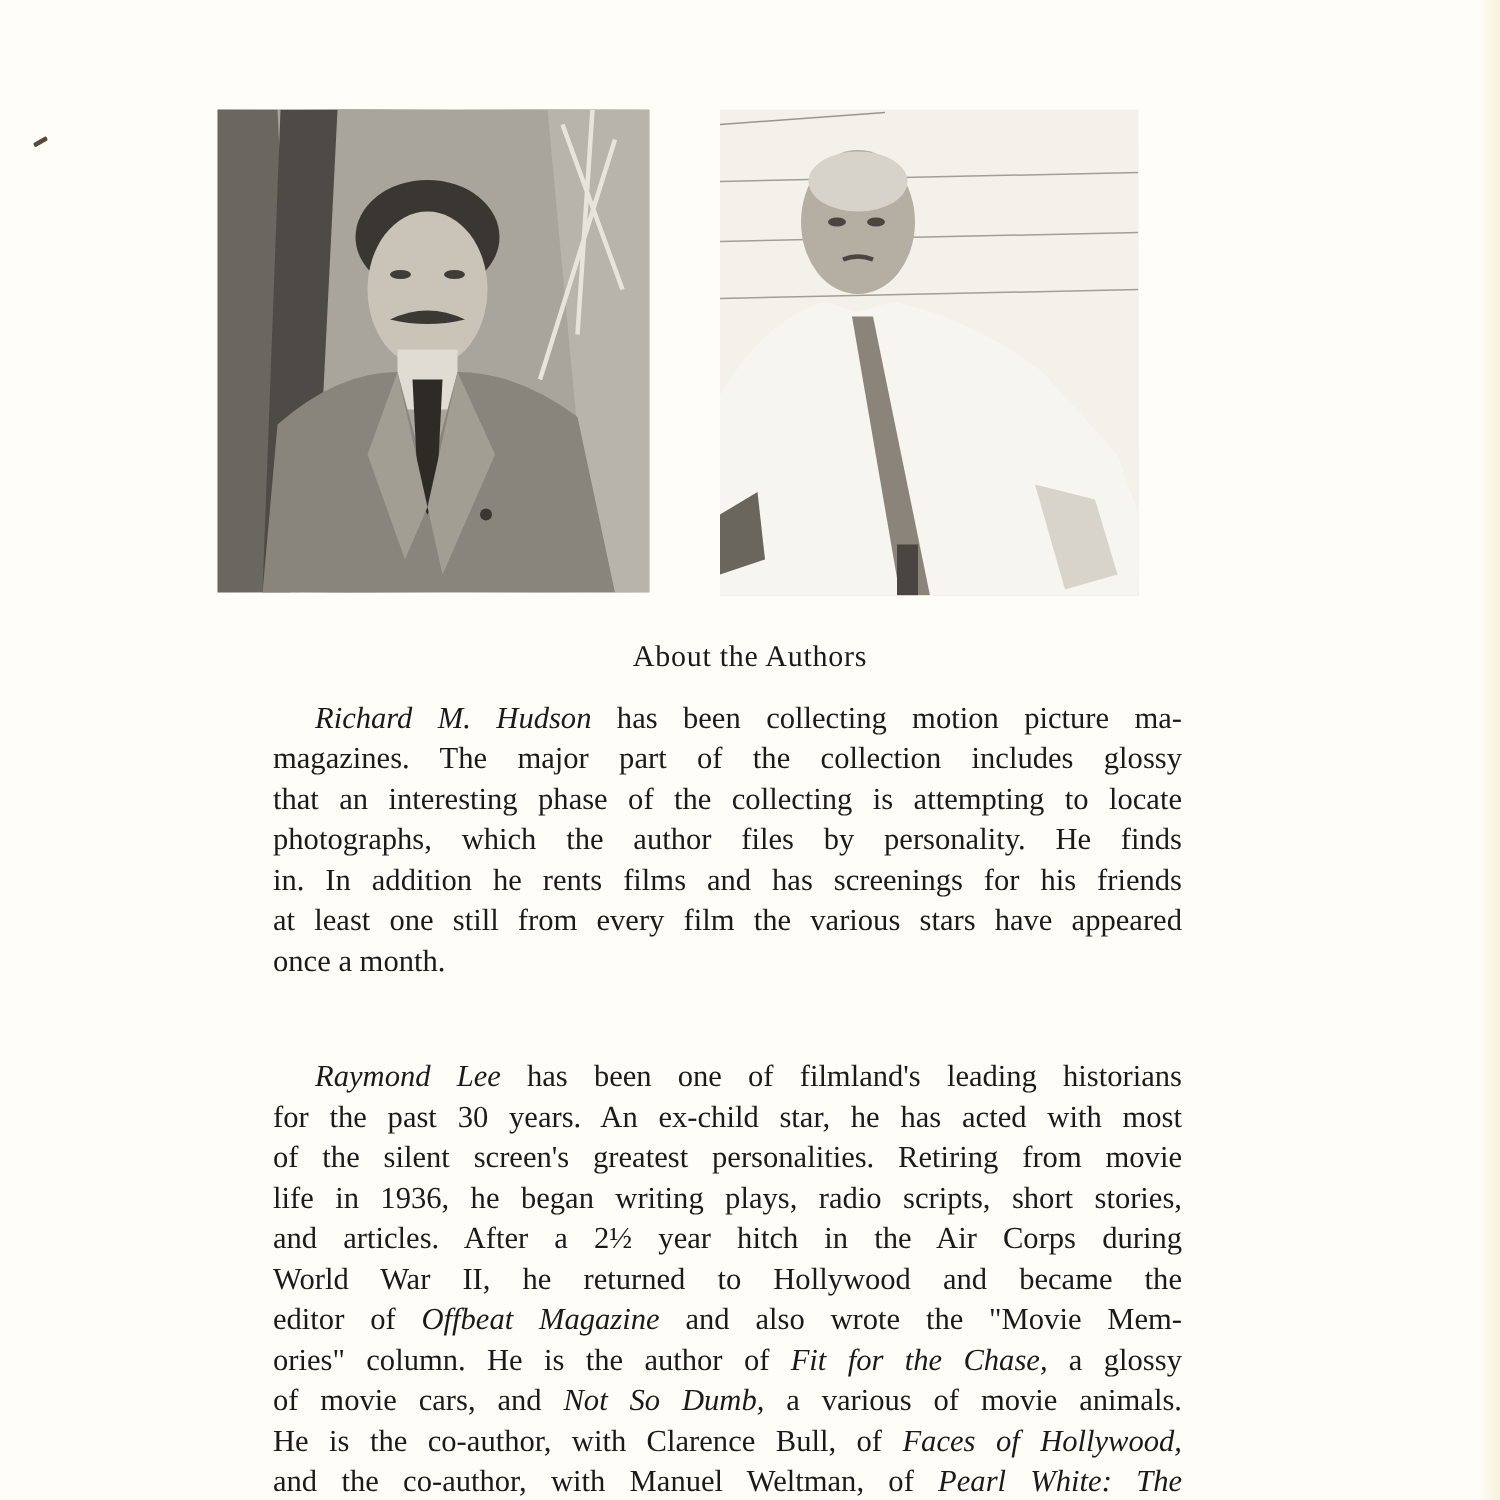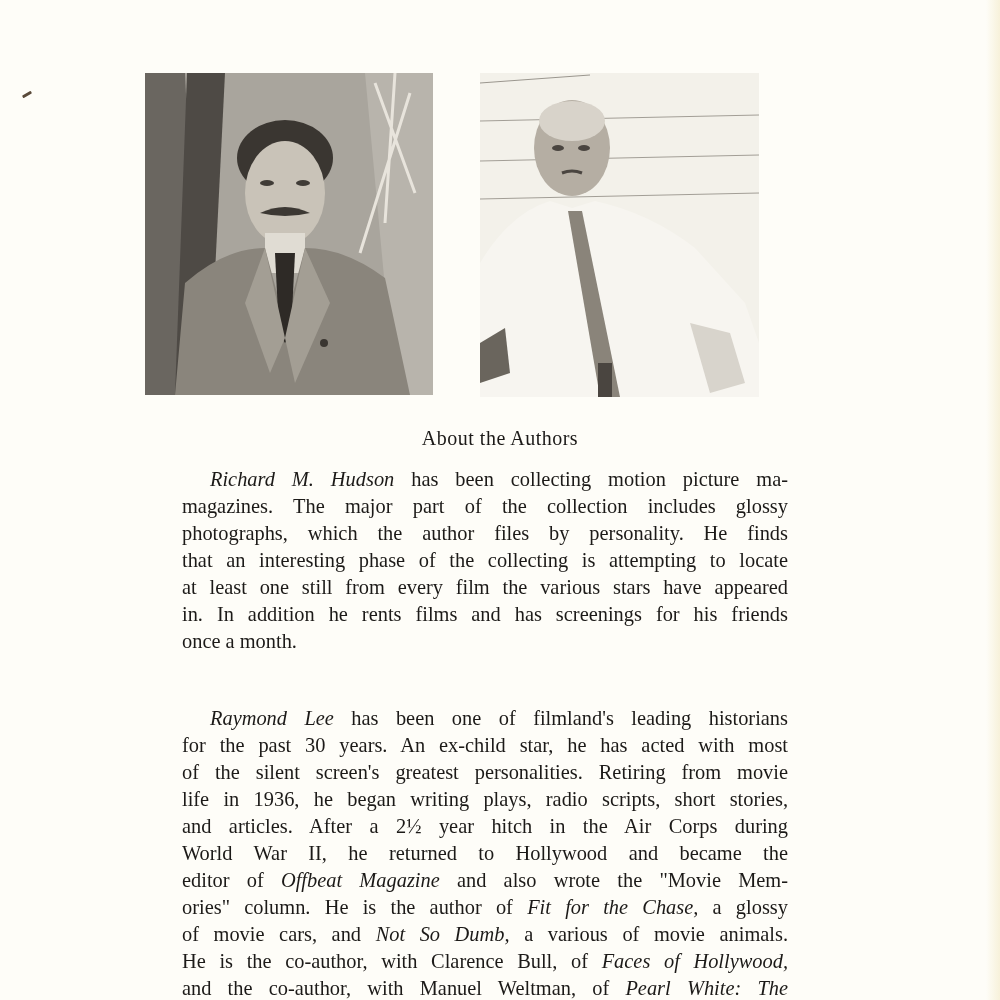--- a/index.html
+++ b/index.html
@@ -85,24 +85,24 @@
     <path d="M210,250 L250,260 L265,310 L230,320 Z" fill="#d8d4cc"></path>
     <rect x="118" y="290" width="14" height="34" fill="#4a4540"></rect>
   </svg>
 </div>
 
 <div class="page-title">About the Authors</div>
 
 <div class="body-text" id="para1">
     <span class="line indent"><i>Richard M. Hudson</i><span> has been collecting motion picture ma-</span></span>
     <span class="line"><span>magazines. The major part of the collection includes glossy</span></span>
+    <span class="line"><span>that an interesting phase of the collecting is attempting to locate</span></span>
     <span class="line"><span>photographs, which the author files by personality. He finds</span></span>
-    <span class="line"><span>that an interesting phase of the collecting is attempting to locate</span></span>
+    <span class="line"><span>in. In addition he rents films and has screenings for his friends</span></span>
     <span class="line"><span>at least one still from every film the various stars have appeared</span></span>
-    <span class="line"><span>in. In addition he rents films and has screenings for his friends</span></span>
     <span class="line last"><span>once a month.</span></span>
   </div>
 <div class="body-text" id="para2">
     <span class="line indent"><i>Raymond Lee</i><span> has been one of filmland's leading historians</span></span>
     <span class="line"><span>for the past 30 years. An ex-child star, he has acted with most</span></span>
     <span class="line"><span>of the silent screen's greatest personalities. Retiring from movie</span></span>
     <span class="line"><span>life in 1936, he began writing plays, radio scripts, short stories,</span></span>
     <span class="line"><span>and articles. After a 2½ year hitch in the Air Corps during</span></span>
     <span class="line"><span>World War II, he returned to Hollywood and became the</span></span>
     <span class="line"><span>editor of </span><i>Offbeat Magazine</i><span> and also wrote the "Movie Mem-</span></span>

